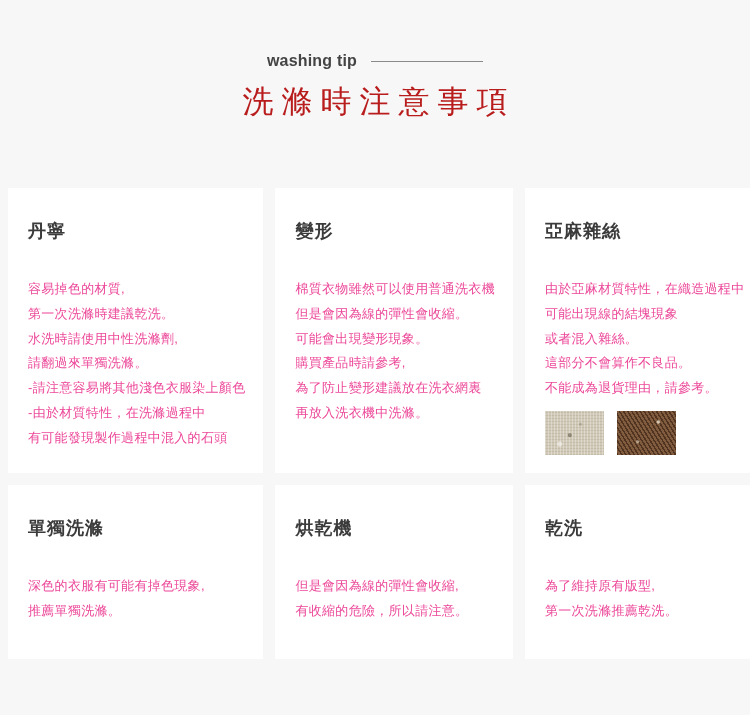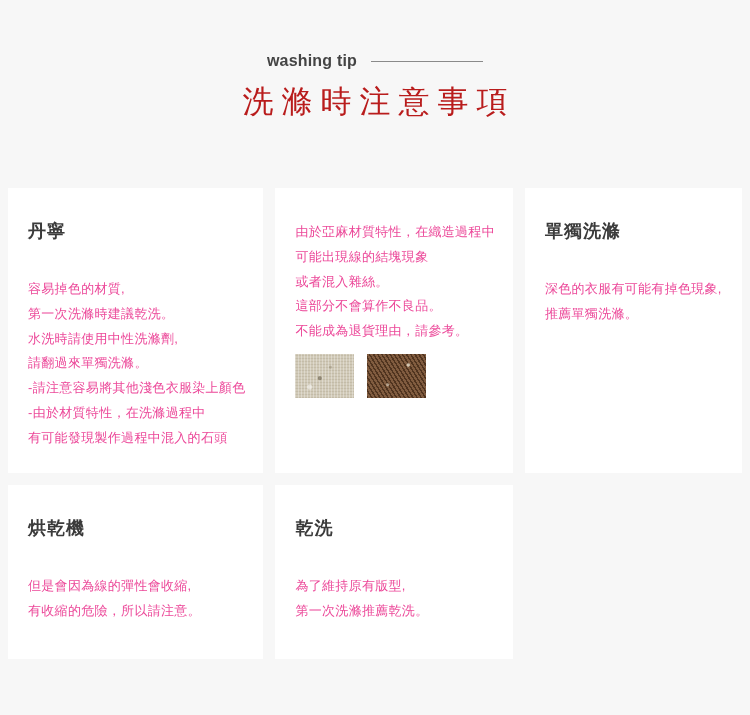--- a/index.html
+++ b/index.html
@@ -117,22 +117,34 @@
         <p>容易掉色的材質,</p>
         <p>第一次洗滌時建議乾洗。</p>
         <p>水洗時請使用中性洗滌劑,</p>
         <p>請翻過來單獨洗滌。</p>
         <p>-請注意容易將其他淺色衣服染上顏色</p>
         <p>-由於材質特性，在洗滌過程中</p>
         <p>有可能發現製作過程中混入的石頭</p>
       </div>
     </section>
 
+    <section class="card">
+      <h2>變形</h2>
+      <div class="card-body">
+        <p>棉質衣物雖然可以使用普通洗衣機</p>
+        <p>但是會因為線的彈性會收縮。</p>
+        <p>可能會出現變形現象。</p>
+        <p>購買產品時請參考,</p>
+        <p>為了防止變形建議放在洗衣網裏</p>
+        <p>再放入洗衣機中洗滌。</p>
+      </div>
+    </section>
 
     <section class="card">
+      <h2>亞麻雜絲</h2>
       <div class="card-body">
         <p>由於亞麻材質特性，在織造過程中</p>
         <p>可能出現線的結塊現象</p>
         <p>或者混入雜絲。</p>
         <p>這部分不會算作不良品。</p>
         <p>不能成為退貨理由，請參考。</p>
       </div>
       <div class="swatches">
         <div class="swatch swatch-linen"></div>
         <div class="swatch swatch-twill"></div>

